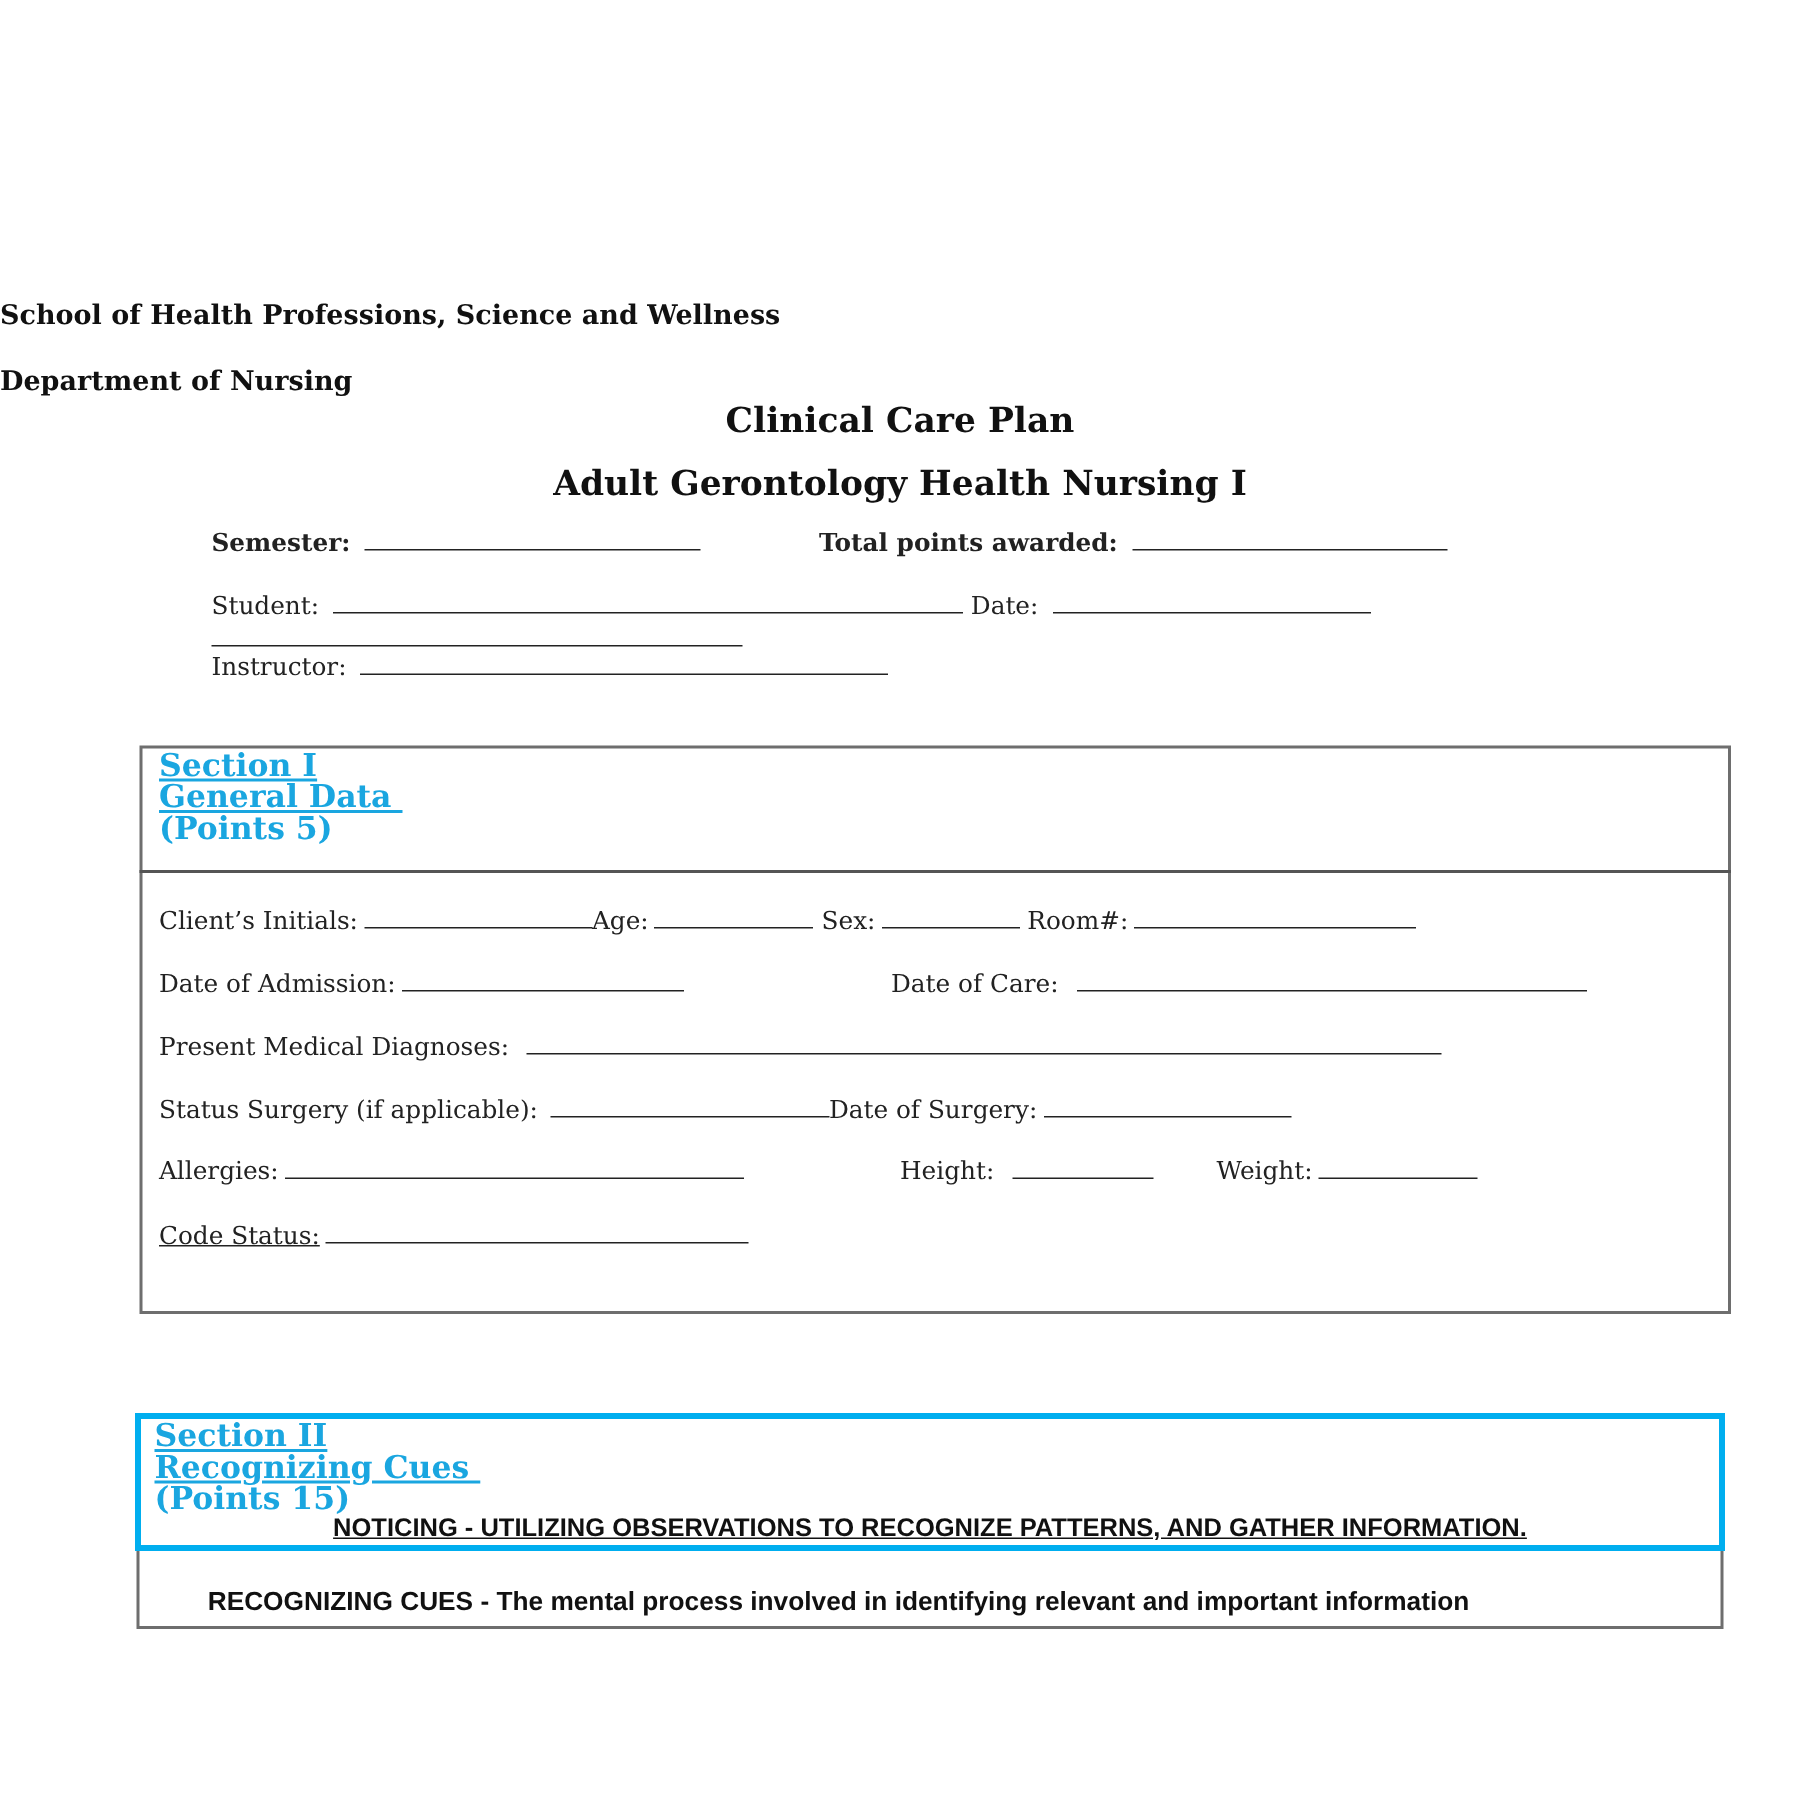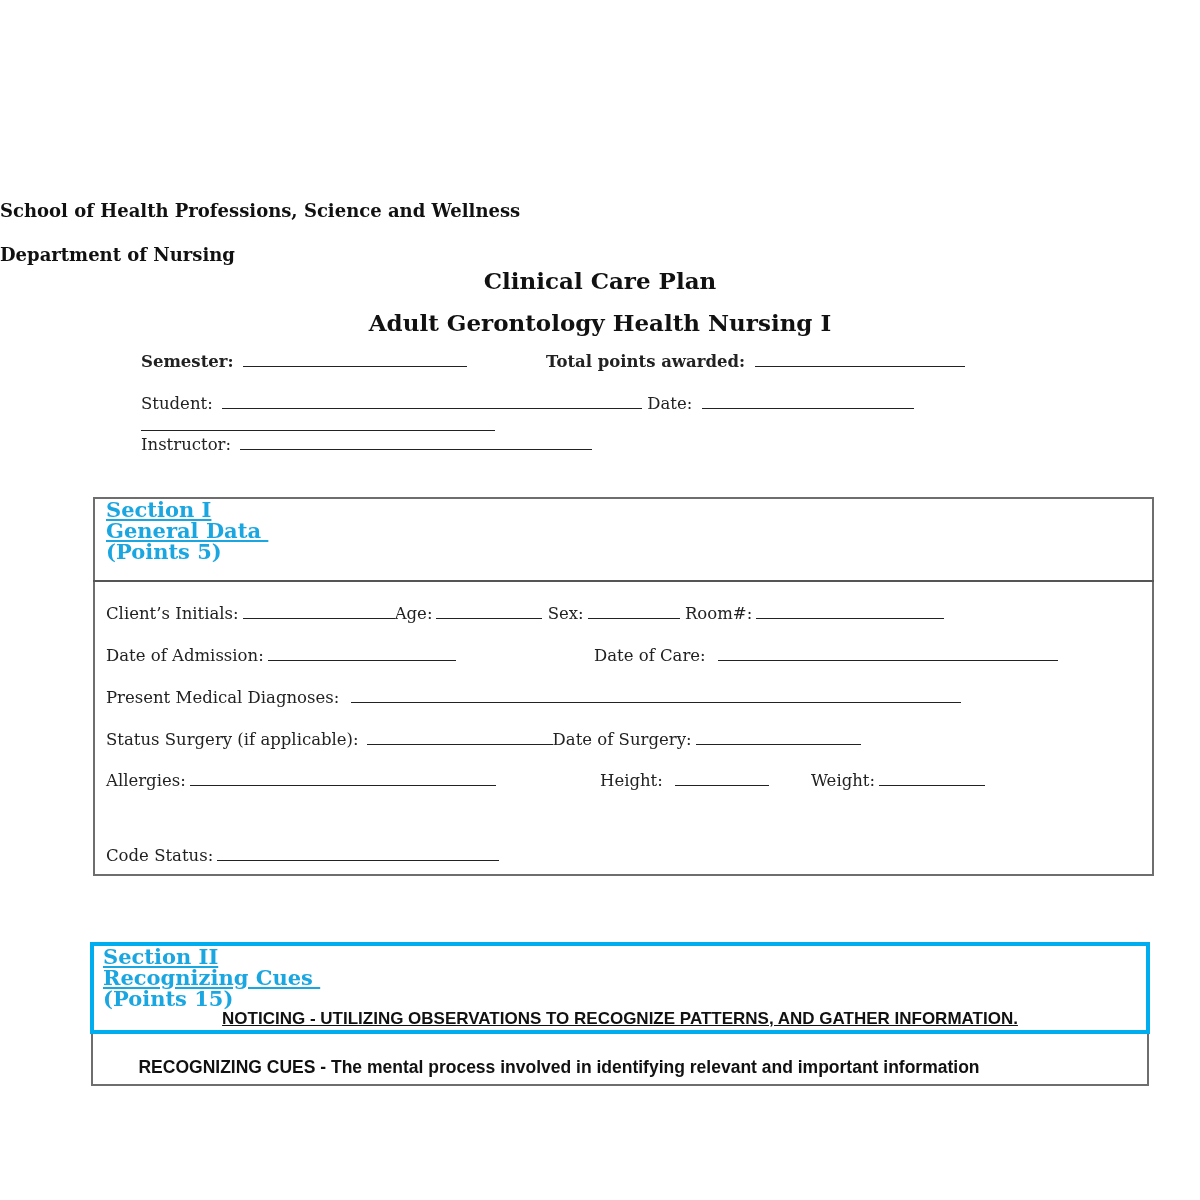--- a/index.html
+++ b/index.html
@@ -81,21 +81,21 @@
 <div class="abs lbl" style="left:106px; top:771px;">
   <span>Allergies:</span><span class="blank" style="width:306px;"></span>
 </div>
 <div class="abs lbl" style="left:600px; top:771px;">
   <span>Height:</span><span class="blank" style="width:94px; margin-left:12px;"></span>
 </div>
 <div class="abs lbl" style="left:811px; top:771px;">
   <span>Weight:</span><span class="blank" style="width:106px;"></span>
 </div>
 
-<div class="abs lbl" style="left:106px; top:846px;">
+<div class="abs lbl" style="left:106px; top:814px;text-decoration:underline;">
   <span>Code Status:</span><span class="blank" style="width:282px;"></span>
 </div>
 
 <div class="box" style="left:91px; top:1032px; width:1058px; height:54px;"></div>
 <div class="abs" style="left:90px; top:942px; width:1060px; height:92px; border:4px solid #00aeef; box-sizing:border-box;"></div>
 <div class="abs sec-title" style="left:103px; top:946px;">
   <div class="u">Section II</div>
   <div class="u" style="white-space:pre;text-decoration:underline;">Recognizing Cues </div>
   <div>(Points 15)</div>
 </div>

